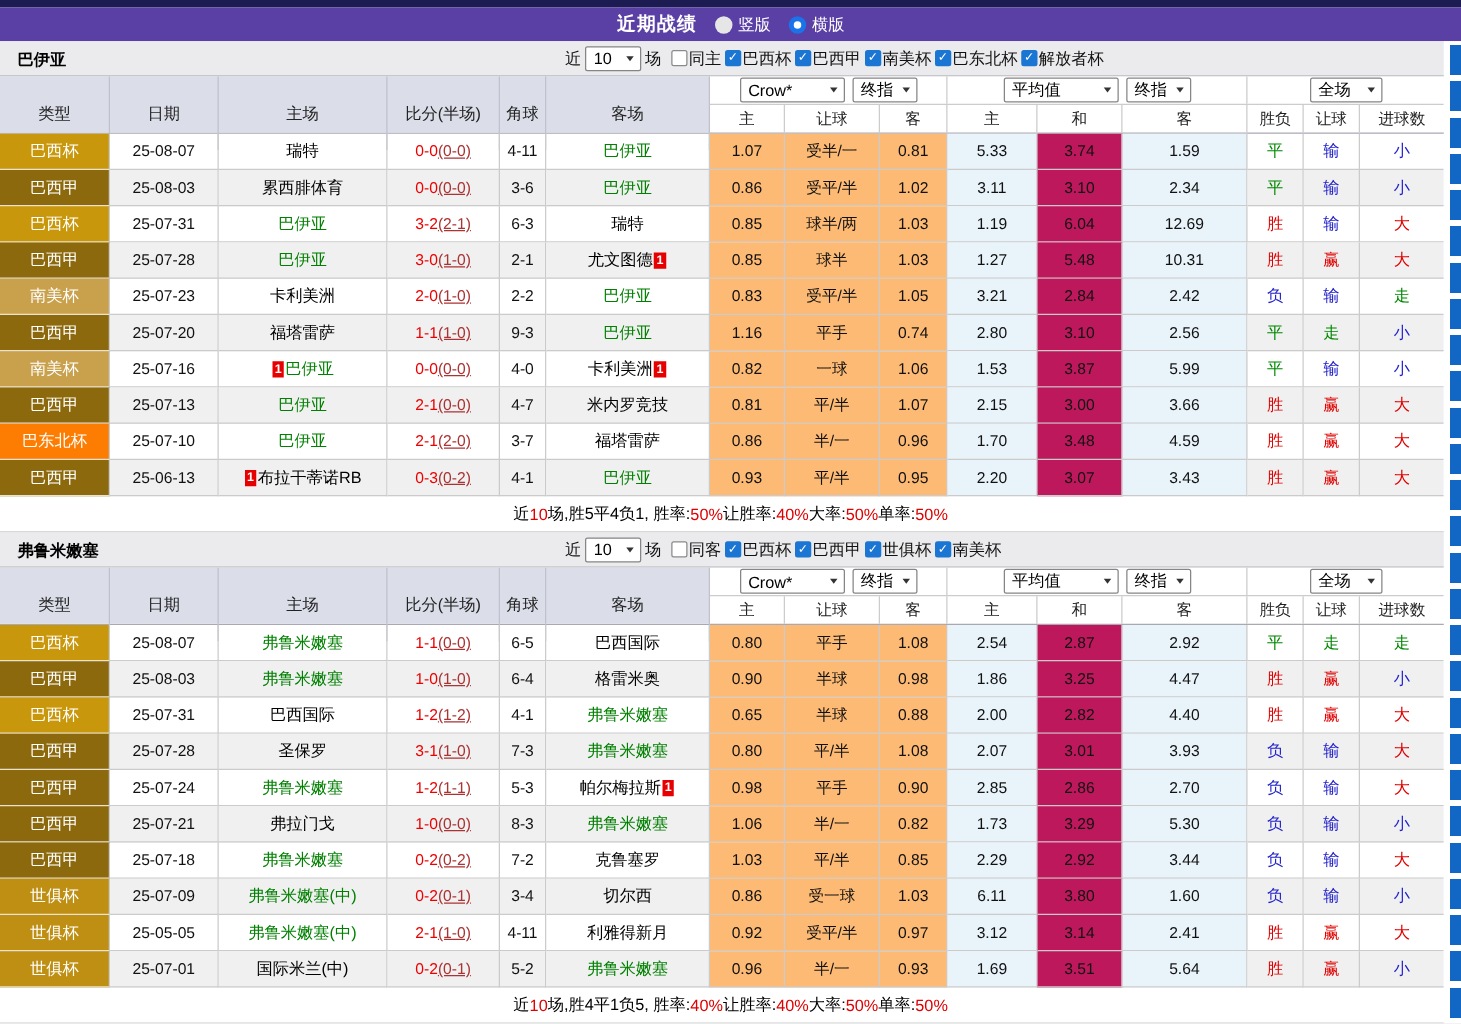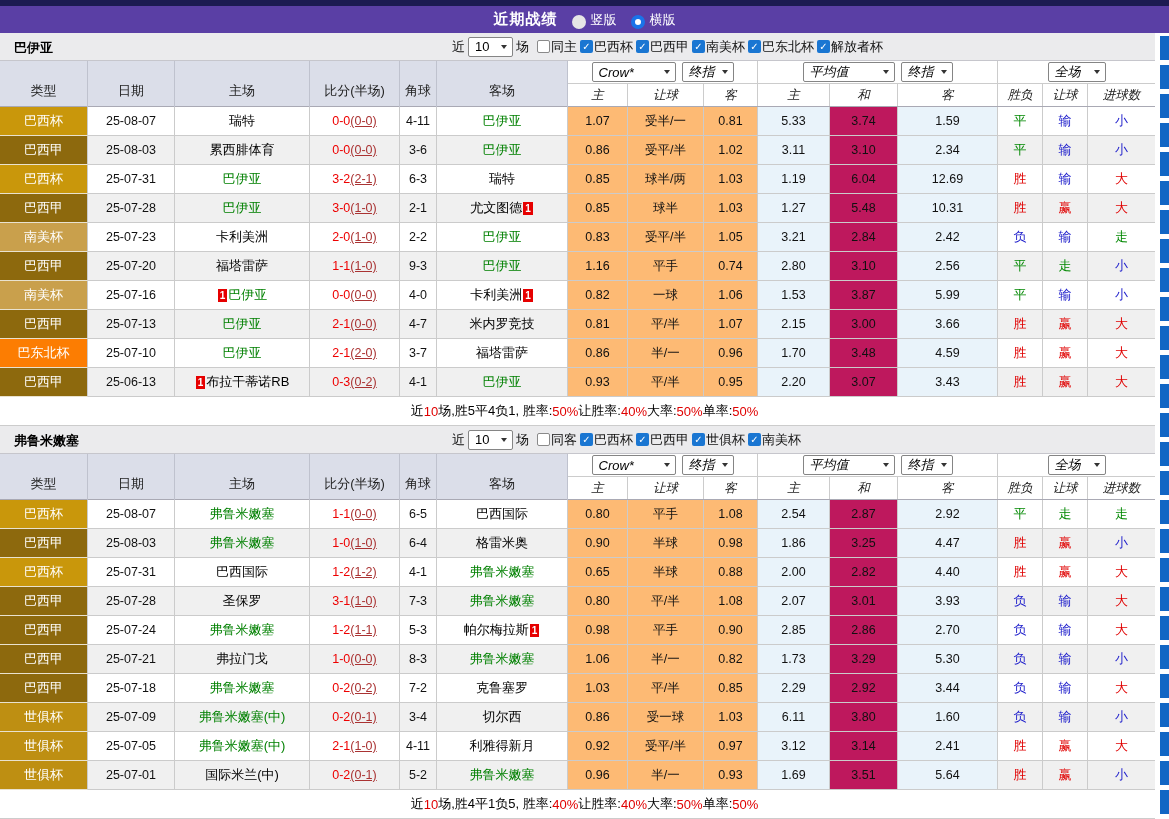--- a/index.html
+++ b/index.html
@@ -2,21 +2,21 @@
 <html lang="zh"><head>
 <meta charset="utf-8">
 <style>
   html,body{margin:0;padding:0;background:#fff;}
   .page{position:relative;width:1169px;height:819px;overflow:hidden;background:#fff;
         font-family:"Liberation Sans","DejaVu Sans",sans-serif;color:#111;}
   
   .top-dark{height:6px;background:#1c1b52;}
   .topbar{height:27px;background:#5a3fa5;display:flex;align-items:center;justify-content:center;gap:14px;color:#fff;}
   .tb-title{font-weight:bold;font-size:15px;letter-spacing:1px;}
-  .radio-wrap{display:flex;align-items:flex-end;gap:5px;font-size:13px;cursor:pointer;font-family:Liberation Serif, serif;}
+  .radio-wrap{display:flex;align-items:center;gap:5px;font-size:13px;cursor:pointer;font-family:Liberation Serif, serif;}
   .radio{width:14px;height:14px;border-radius:50%;box-sizing:border-box;flex:0 0 auto;}
   .r-off{background:#e6e6e6;}
   .r-on{background:#fff;border:4px solid #1a73e8;}
   
   .mtable{position:relative;}
   .team-bar{position:relative;height:28px;background:#ebebed;border-bottom:1px solid #c6c6cc;box-sizing:border-box;}
   .team-title{position:absolute;left:14px;top:6px;font-weight:bold;font-size:13px;color:#000;}
   .controls{position:absolute;left:452px;top:0;height:27px;display:flex;align-items:center;gap:3px;font-size:13px;white-space:nowrap;}
   .filter{display:inline-flex;align-items:center;gap:1px;}
   .cb{width:13px;height:13px;box-sizing:border-box;border-radius:2px;display:inline-flex;align-items:center;justify-content:center;cursor:pointer;}
@@ -24,21 +24,21 @@
   .cb.off{background:#fff;border:1px solid #8a8a8a;}
   
   .sel{display:inline-flex;align-items:center;justify-content:space-between;background:#fff;border:1px solid #858585;
        border-radius:2px;height:20px;padding:0 5px 0 6px;font-size:13px;box-sizing:border-box;cursor:pointer;color:#000;}
   .sel .arr{width:0;height:0;border-left:3.5px solid transparent;border-right:3.5px solid transparent;border-top:4.5px solid #333;margin-left:5px;flex:0 0 auto;}
   
   .hband{height:46px;display:flex;border-bottom:1px solid #a9a9b4;box-sizing:border-box;background:#fff;}
   .hleft{display:flex;background:#dbdee9;}
   .hcell{display:flex;align-items:center;justify-content:center;font-size:13px;color:#222;
          border-right:1px solid #bfc2ce;box-sizing:border-box;height:59px;}
-  .hright{width:587px;font-style:italic;}
+  .hright{width:587px;}
   .grow{height:23px;display:flex;border-bottom:1px solid #ccc;box-sizing:border-box;}
   .ggroup{display:flex;align-items:center;justify-content:center;gap:6px;border-right:1px solid #ccc;box-sizing:border-box;height:22px;}
   .g1{width:190px;}.g2{width:240px;}.g3{width:157px;border-right:none;}
   .lrow{height:22px;display:flex;}
   .hlab{display:flex;align-items:center;justify-content:center;font-size:12.5px;color:#222;border-right:1px solid #ccc;box-sizing:border-box;}
   
   .trow{display:flex;height:29px;}
   .cell{display:flex;align-items:center;justify-content:center;font-size:12.5px;
         border-right:1px solid #cbcbcb;border-bottom:1px solid #cbcbcb;box-sizing:border-box;
         overflow:hidden;white-space:nowrap;height:29px;}
@@ -701,21 +701,21 @@
             <div class="cell c8 odds">1.03</div>
             <div class="cell c9 avgb">6.11</div>
             <div class="cell c10 avgm">3.80</div>
             <div class="cell c11 avgb">1.60</div>
             <div class="cell c12 w res" style="color: rgb(34, 34, 204);">负</div>
             <div class="cell c13 w res" style="color: rgb(34, 34, 204);">输</div>
             <div class="cell c14 w res" style="color: rgb(34, 34, 204);">小</div>
           </div>
           <div class="trow">
             <div class="cell c0 league" style="background: rgb(190, 143, 18);">世俱杯</div>
-            <div class="cell c1 w">25-07-05</div>
+            <div class="cell c1 w">25-05-05</div>
             <div class="cell c2 w">
               <span class="tname green">弗鲁米嫩塞(中)</span>
             </div>
             <div class="cell c3 w">
               <span class="score-main">2-1</span>
               <span class="score-half">(1-0)</span>
             </div>
             <div class="cell c4 w">4-11</div>
             <div class="cell c5 w">
               <span class="tname">利雅得新月</span>

